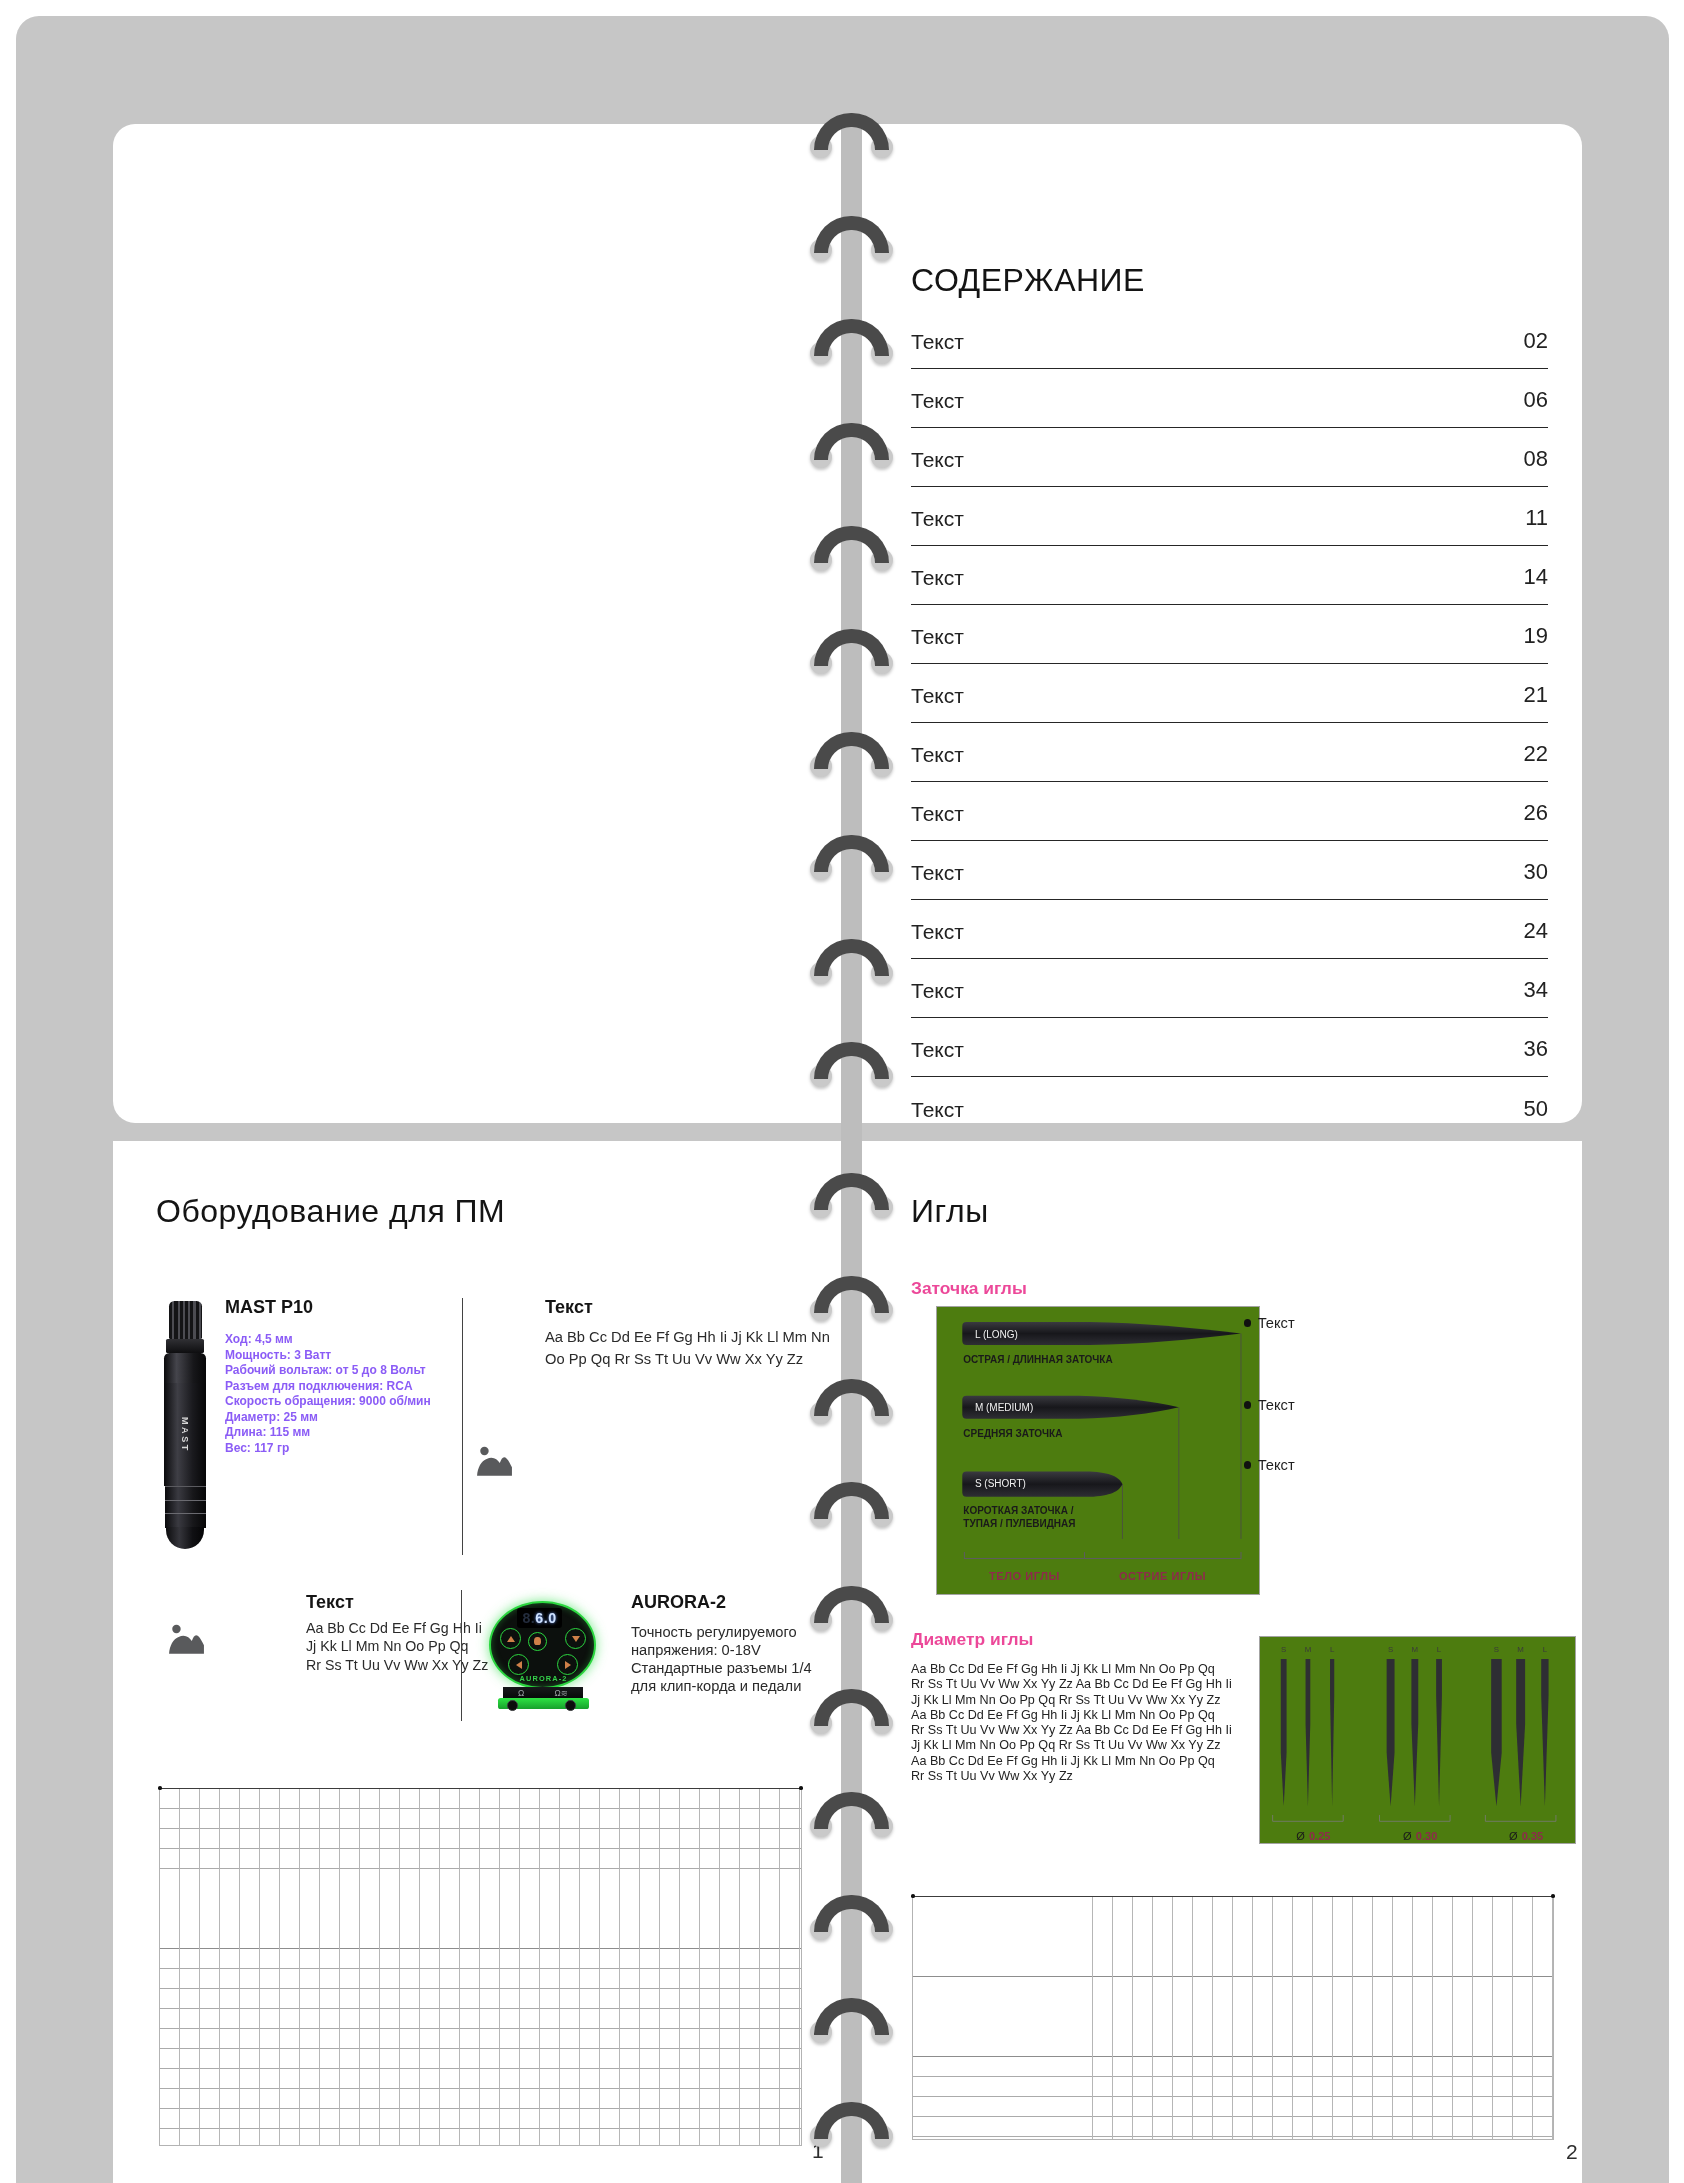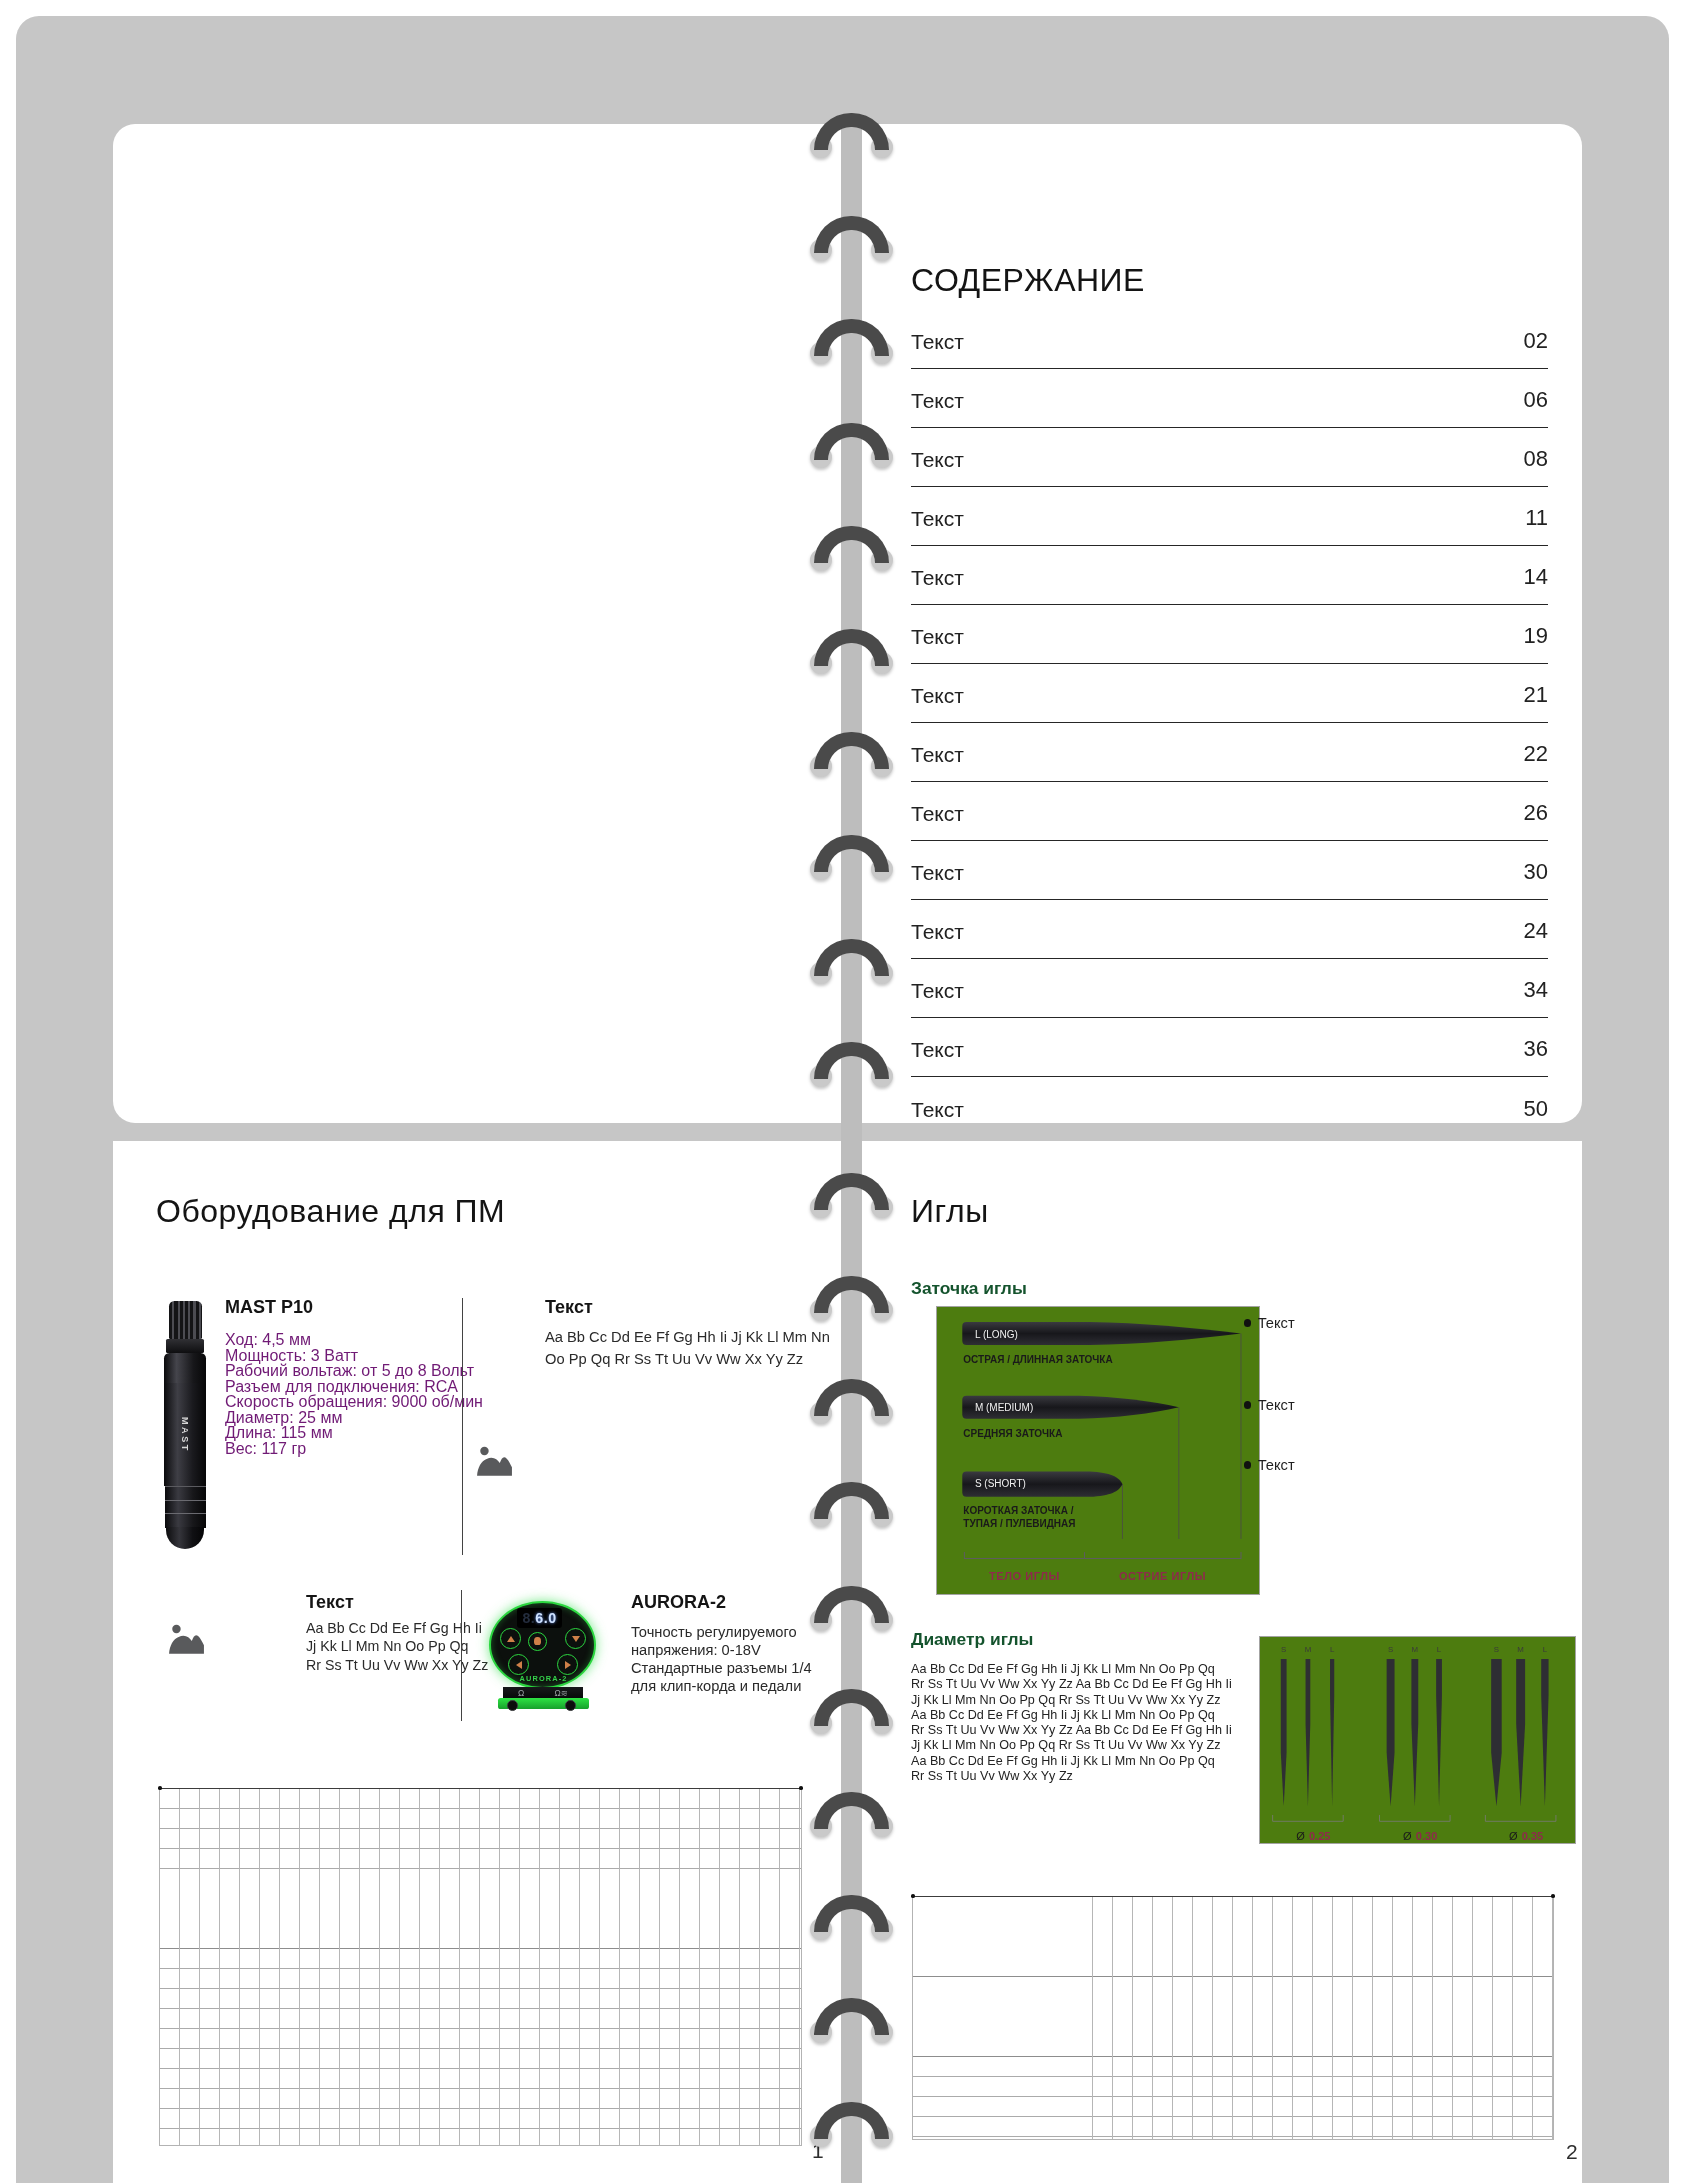--- a/index.html
+++ b/index.html
@@ -20,21 +20,21 @@
   .spiral-strip{left:841px;top:124px;width:21px;height:2060px;background:#bdbdbd;}
   .ring{position:absolute;left:807px;width:89px;height:51px;}
   .ring-hole{position:absolute;top:26px;width:22px;height:22px;border-radius:50%;
              background:#c9c9c9;box-shadow:0 2.1px 3.2px rgba(0,0,0,0.22);}
   .rh-l{left:3.2px;} .rh-r{left:64px;}
   .ring-arc{position:absolute;left:7.4px;top:3.2px;width:75px;height:37px;box-sizing:border-box;
             border:14.2px solid #4a4a4a;border-bottom:none;border-radius:75px 75px 0 0;}
 
   
   .spread-title{font-size:32px;font-weight:400;letter-spacing:0.5px;color:#141414;white-space:nowrap;}
-  .section-heading{font-size:17.4px;font-weight:700;color:#14532d;white-space:nowrap;}
+  .section-heading{font-size:17.4px;font-weight:700;color:#ec4899;white-space:nowrap;}
   .block-heading{font-size:18px;font-weight:700;color:#141414;white-space:nowrap;}
   .body-text{font-size:14.7px;color:#2a2a2a;}
   .page-num{font-size:21px;color:#2e2e2e;}
 
   
   .toc{left:911px;top:186px;width:637px;}
   .toc-row{height:59px;display:flex;justify-content:space-between;align-items:flex-end;
            padding-bottom:13.7px;box-sizing:border-box;border-bottom:1.1px solid #262626;}
   .toc-row.last{border-bottom:none;}
   .toc-label{font-size:21px;color:#222222;}
@@ -57,21 +57,21 @@
   .pen-brand{writing-mode:vertical-rl;font-size:9px;letter-spacing:2.6px;color:#d6d6d6;font-weight:600;}
   .pen-grip{position:absolute;left:0.5px;top:185px;width:41px;height:41px;
             background:linear-gradient(90deg,#0a0a0c,#3a3a41 32%,#17171a 68%,#060607);
             border-top:1.1px solid #5b5b60;}
   .pen-grip::before{content:"";position:absolute;left:0;top:12.6px;width:100%;height:1.1px;background:#6a6a70;}
   .pen-grip::after{content:"";position:absolute;left:0;top:26px;width:100%;height:1.1px;background:#6a6a70;}
   .pen-tip{position:absolute;left:2.1px;top:226px;width:38px;height:22px;border-radius:0 0 19px 19px;
            background:linear-gradient(90deg,#0c0c0e,#35353b 35%,#101013 70%,#050506);}
 
   
-  .spec-line{font-size:16px;line-height:15.5px;color:#701a75;white-space:nowrap;}
+  .spec-line{font-size:12px;line-height:15.5px;color:#8b5cf6;white-space:nowrap;font-weight:bold;}
 
   
   .img-icon svg{display:block;}
 
   
   .aurora{left:483px;top:1600px;width:121px;height:108px;}
   .aurora-face{position:absolute;left:6.3px;top:0;width:107px;height:88px;border-radius:50%;
                background:radial-gradient(circle at 50% 42%,#15191634 0,transparent 0),#0c100d;
                border:2.6px solid #2bd63f;box-shadow:0 0 11.6px rgba(58,224,84,.7), inset 0 0 7.4px rgba(58,224,84,.35);
                box-sizing:border-box;}

